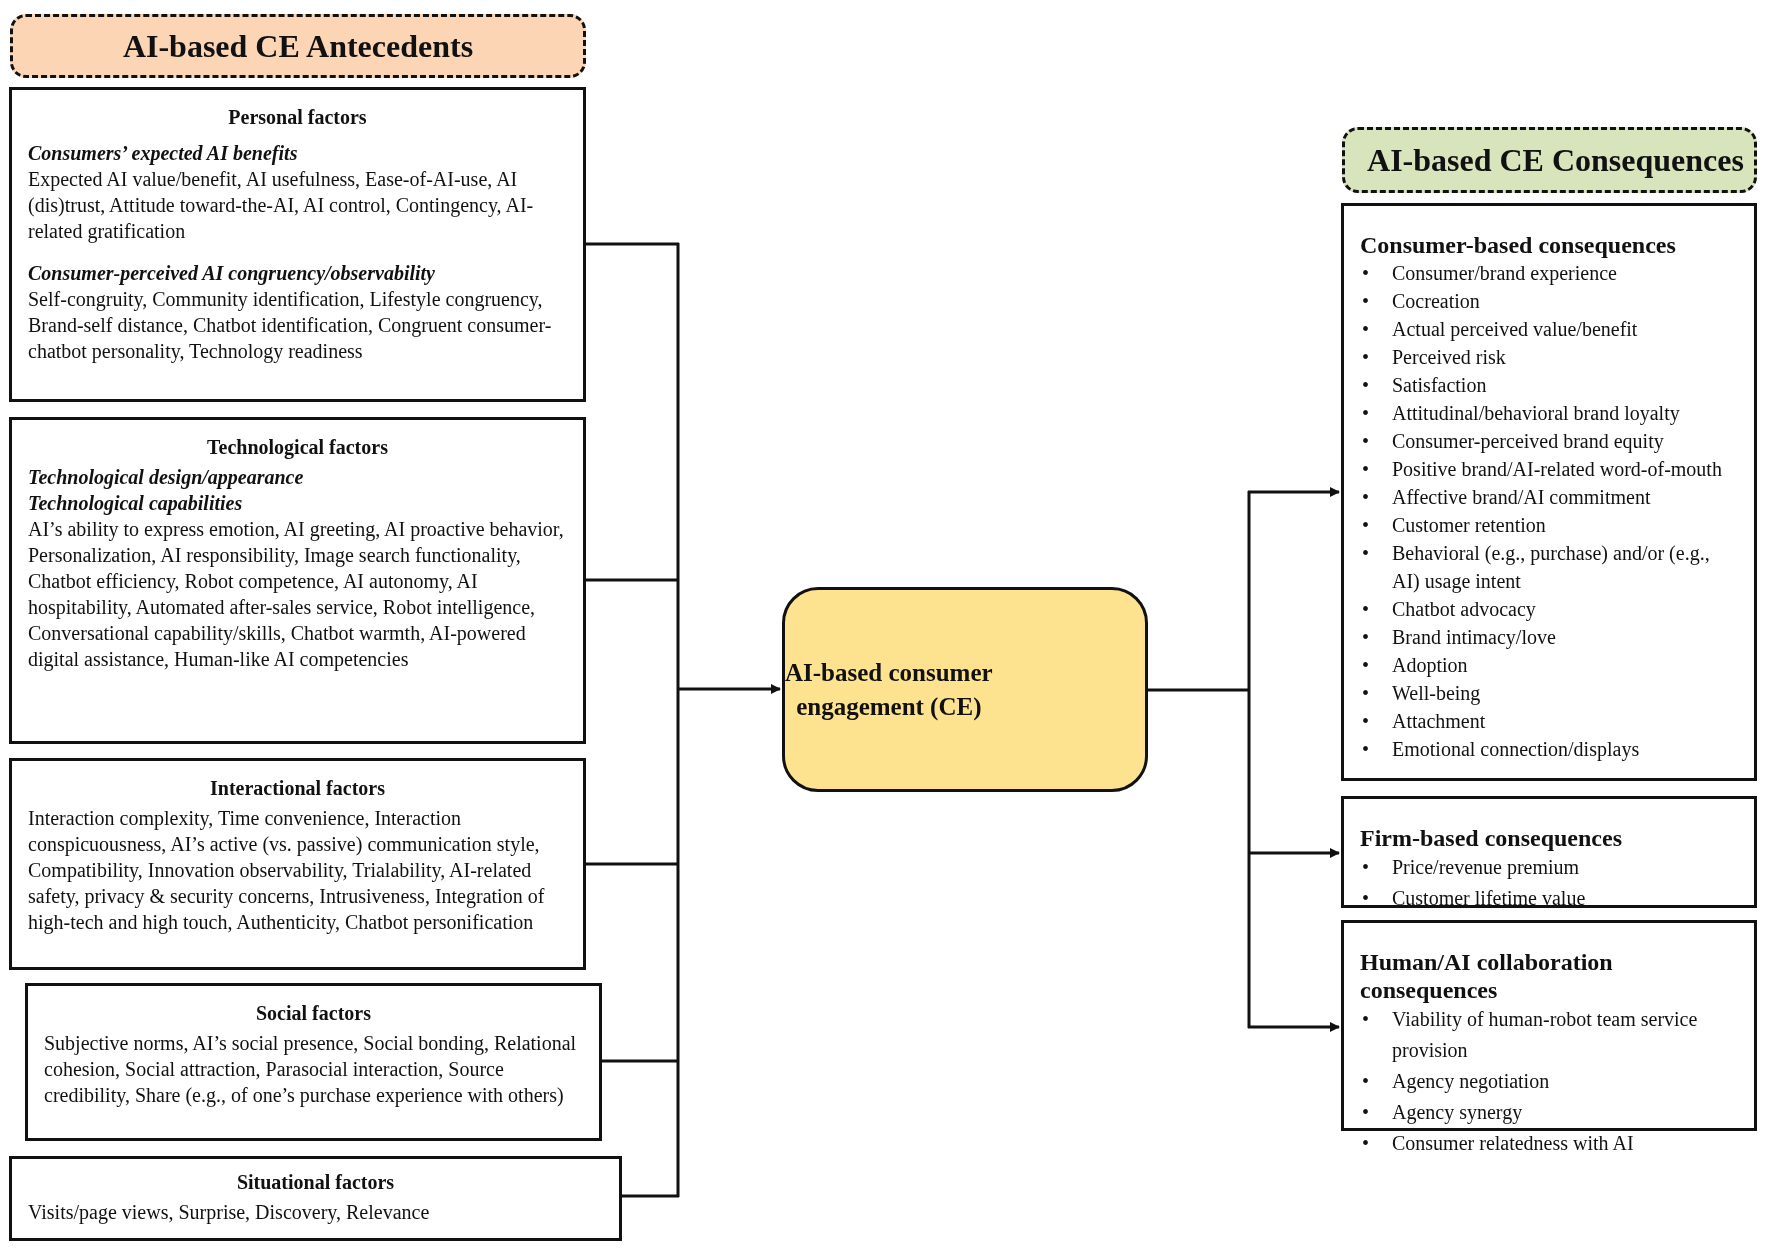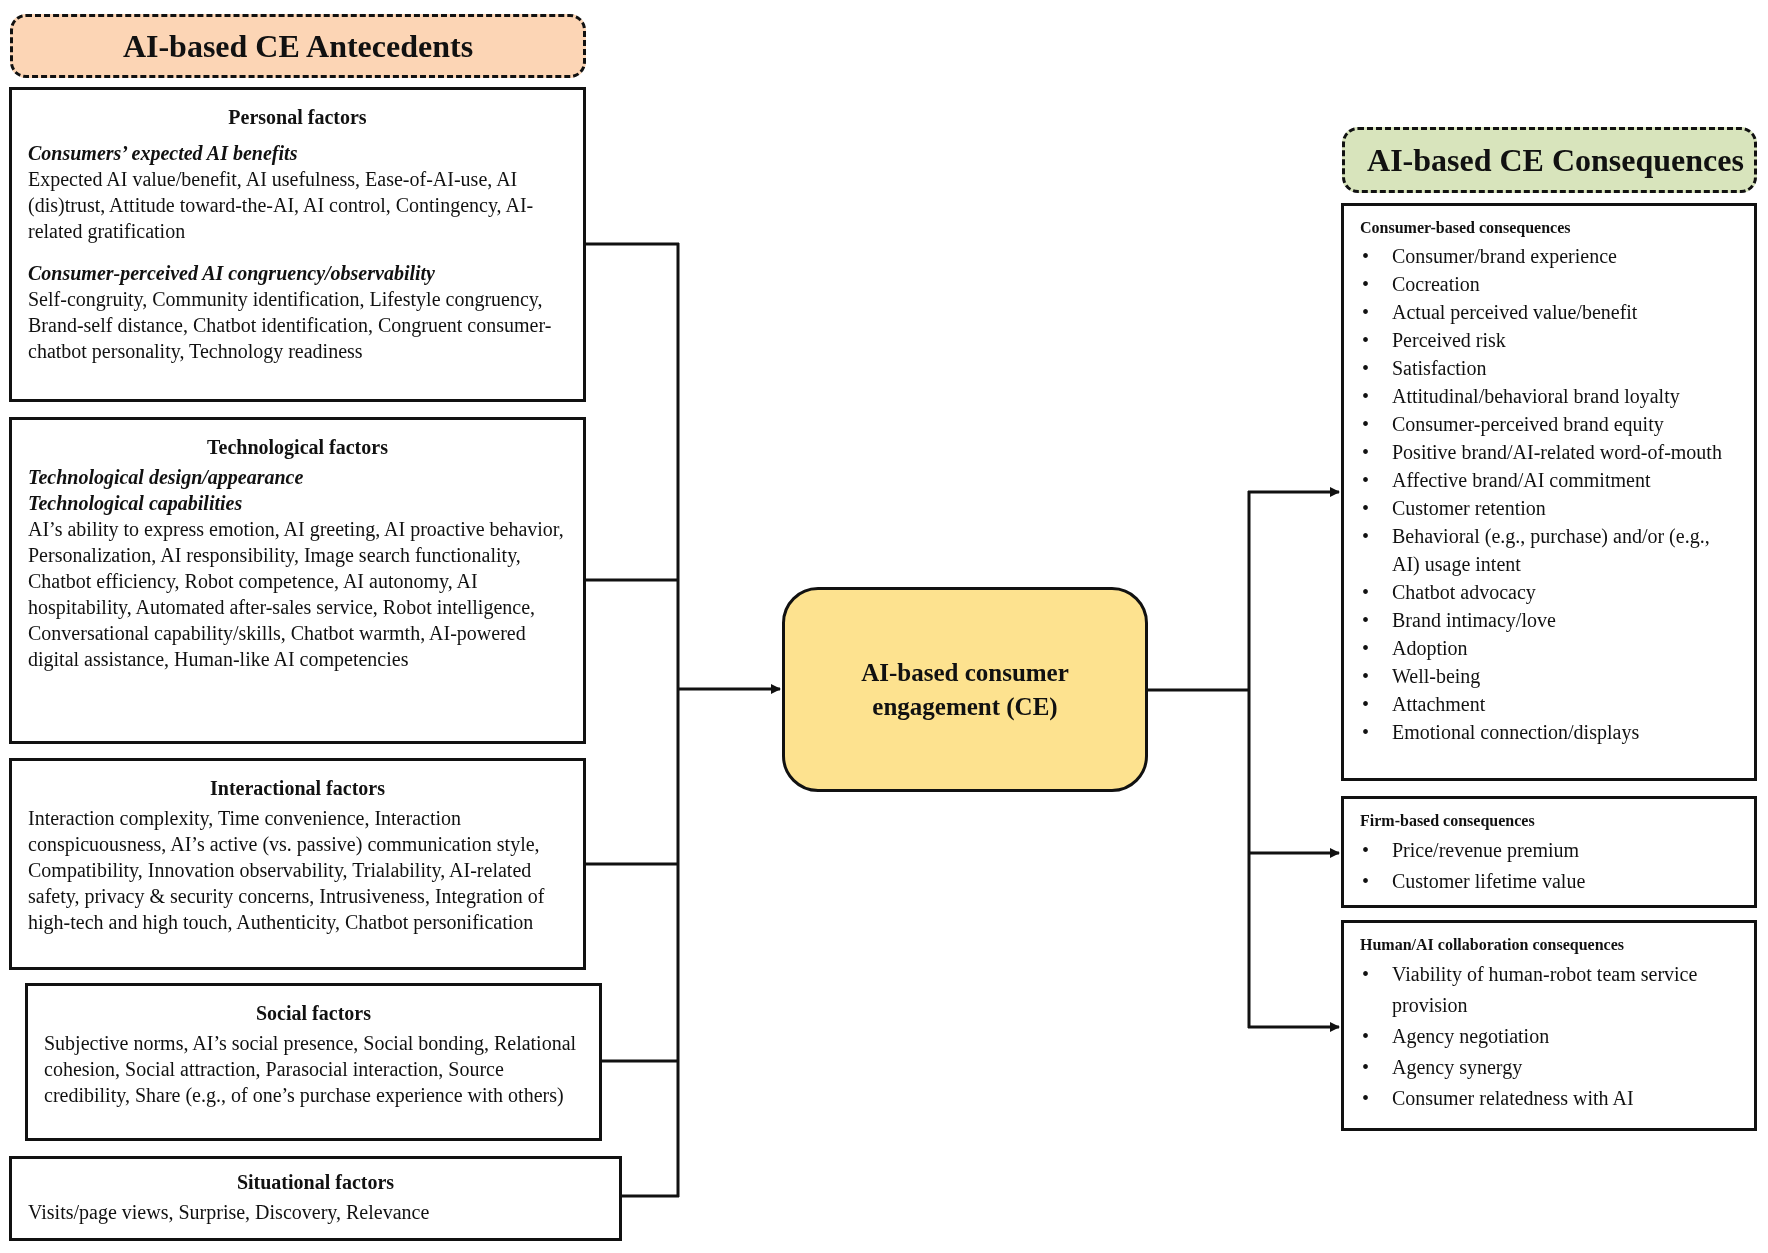--- a/index.html
+++ b/index.html
@@ -8,26 +8,26 @@
   .abs { position: absolute; box-sizing: border-box; }
   .hdr { border: 3px dashed #111; border-radius: 16px; display: flex; align-items: center;
          justify-content: center; font-weight: bold; font-size: 32px; }
   .hdr-ante { background: #fcd5b5; }
   .hdr-cons { background: #d8e4bc; padding-left: 12px; }
   .box { border: 3px solid #111; background: #fff; padding: 8px 16px 6px 16px; font-size: 20px; line-height: 26px; }
   .box .title { font-weight: bold; text-align: center; font-size: 20px; margin-top: 6px; margin-bottom: 4px; }
   .box .sub { font-weight: bold; font-style: italic; font-size: 20px; }
   .box .txt { margin-bottom: 8px; }
   .rbox { border: 3px solid #111; background: #fff; padding: 8px 14px 6px 16px; font-size: 20px; line-height: 28px; }
-  .rbox .rtitle { font-weight: bold; font-size: 16px; }
+  .rbox .rtitle { font-weight: bold; font-size: 24px; margin-top: 17px; }
   .rbox ul { margin: 0; padding: 0; list-style: none; }
   .rbox li { position: relative; padding-left: 32px; }
   .rbox li::before { content: "\2022"; position: absolute; left: 2px; top: 0; }
   .ce { background: #fde28f; border: 3px solid #111; border-radius: 36px; display: flex; align-items: center;
-        justify-content: center; text-align: center; font-weight: bold; font-size: 25px; line-height: 34px; }
+        justify-content: flex-start; text-align: center; font-weight: bold; font-size: 25px; line-height: 34px; }
   svg.conn { position: absolute; left: 0; top: 0; pointer-events: none; }
 </style>
 </head>
 <body>
 
 <svg class="conn" width="1768" height="1253">
   <defs>
     <marker id="arr" markerWidth="10" markerHeight="10" refX="9" refY="5" orient="auto" markerUnits="userSpaceOnUse">
       <path d="M0,0 L10,5 L0,10 z" fill="#111"></path>
     </marker>

